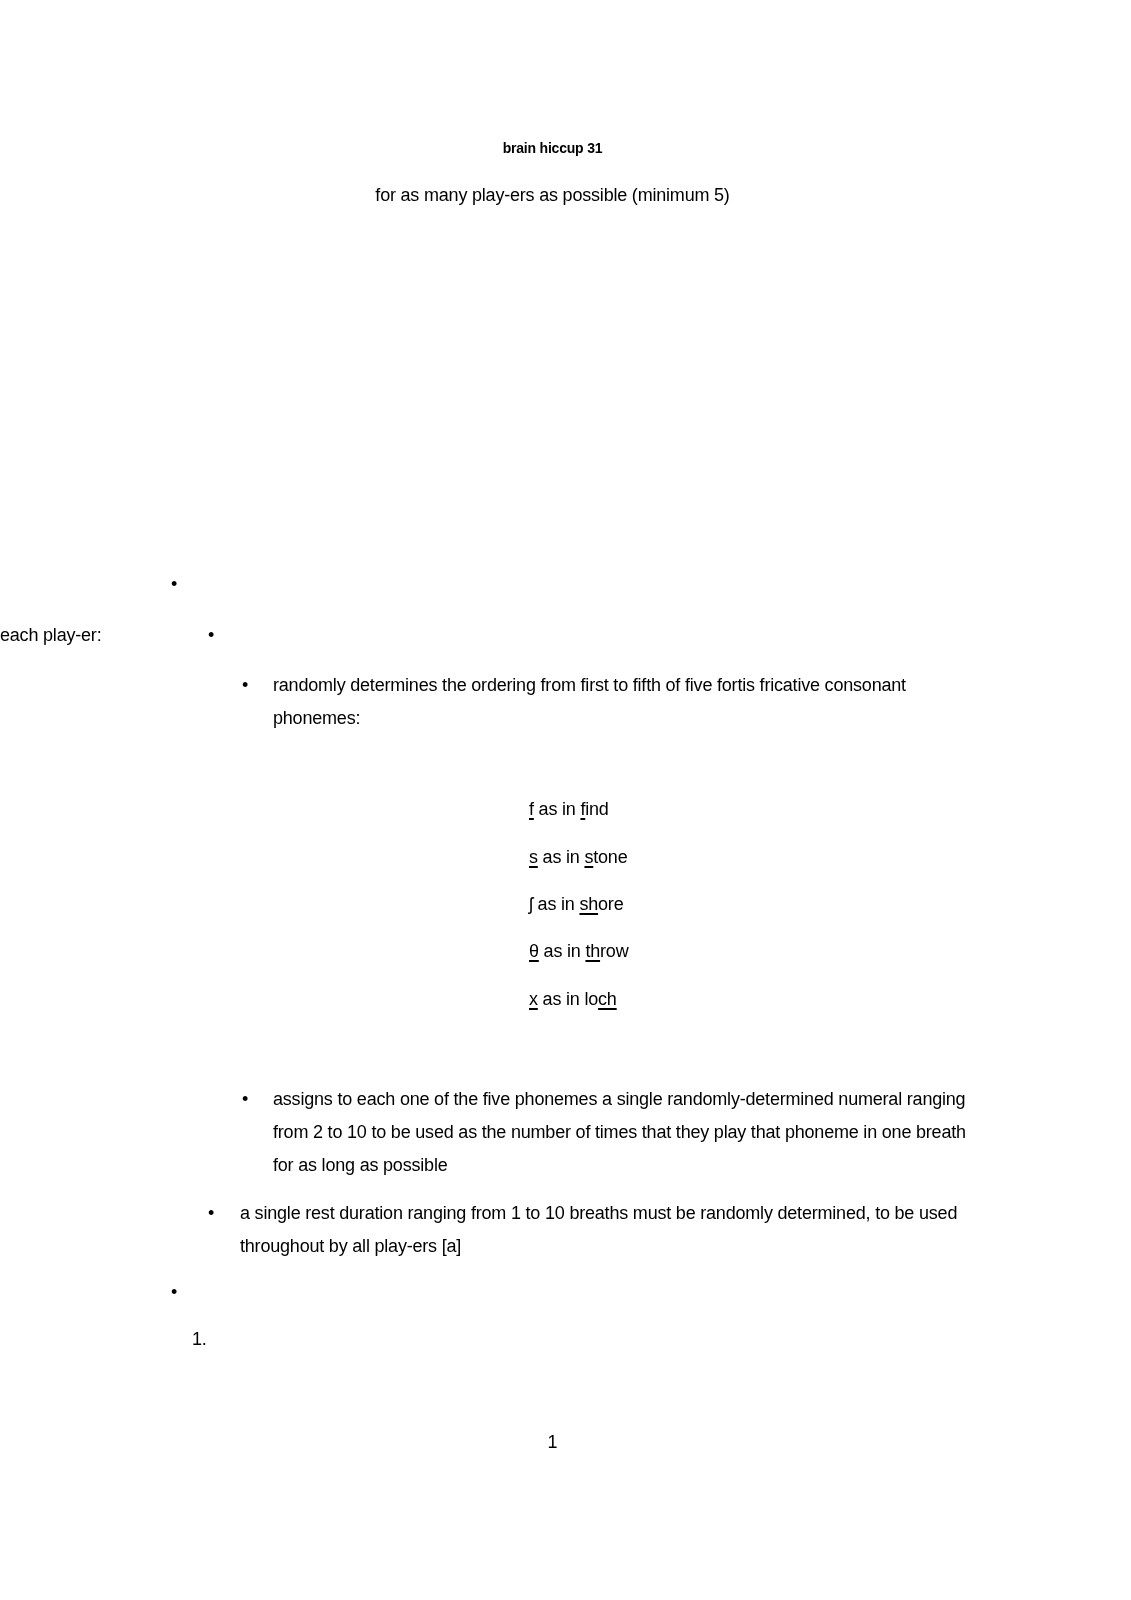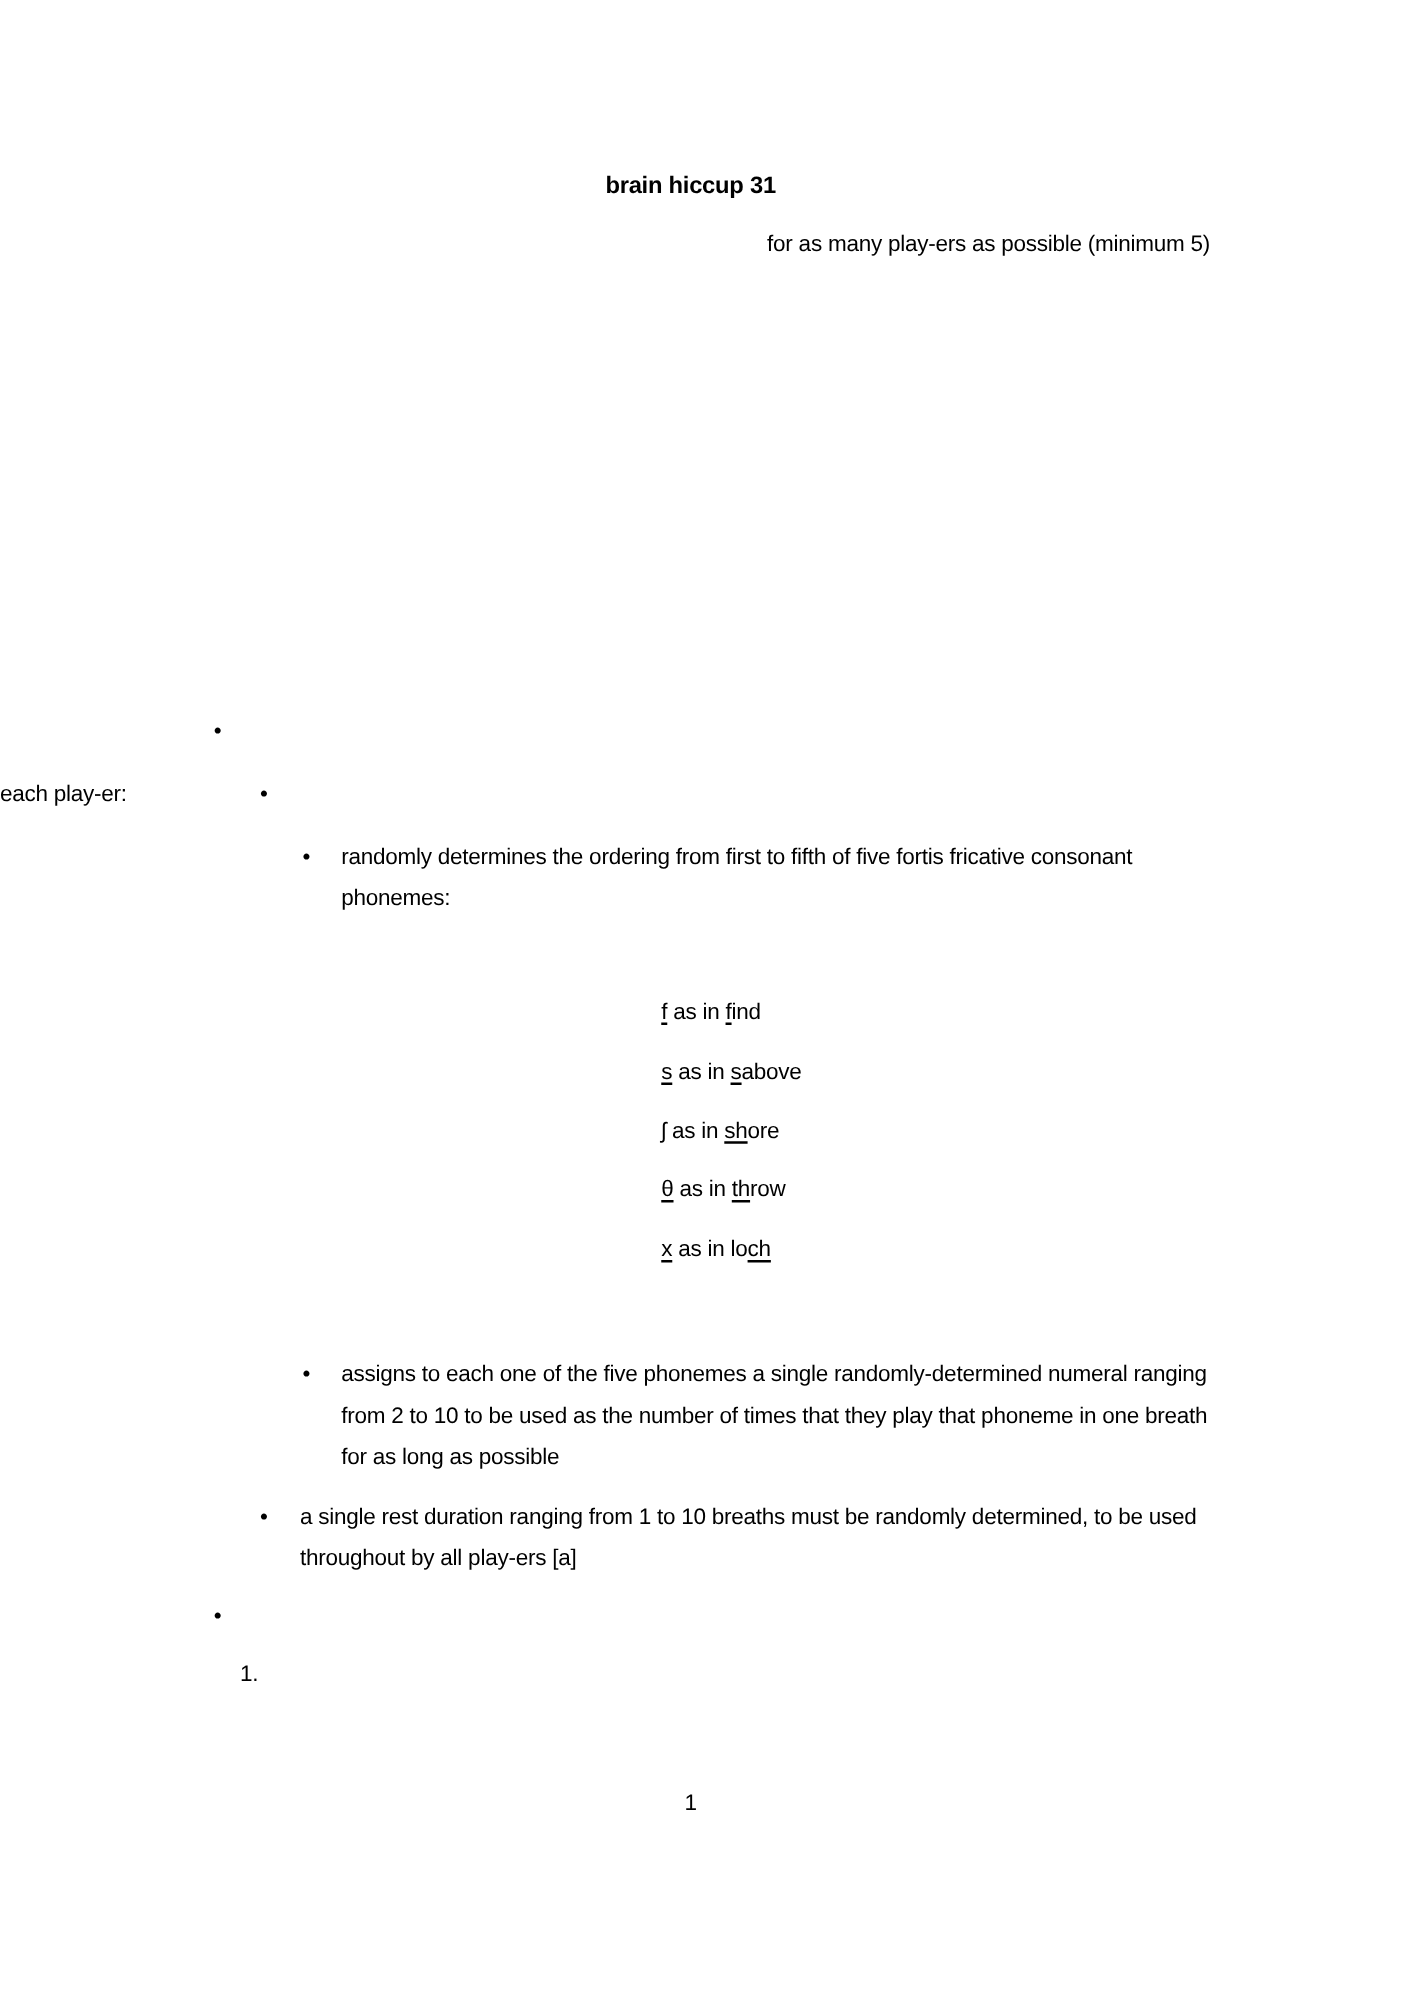--- a/index.html
+++ b/index.html
@@ -18,29 +18,29 @@
     letter-spacing: -0.2px;
     overflow: hidden;
   }
   .doc-title {
     position: absolute;
     top: 136px;
     left: 137px;
     width: 831px;
     text-align: center;
     font-weight: bold;
-    font-size: 19px;
+    font-size: 14px;
     line-height: 25px;
   }
   .doc-subtitle {
     position: absolute;
     top: 183px;
     left: 137px;
     width: 831px;
-    text-align: right;
+    text-align: center;
     font-size: 18px;
     line-height: 25px;
   }
   .li {
     position: absolute;
     left: 0;
     right: 0;
     line-height: 33px;
   }
   .marker {
@@ -87,21 +87,21 @@
     <span class="txt" style="width:735px">each play-er:</span>
   </div>
 
   <div class="li" style="top:669px">
     <span class="marker" style="left:242px">•</span>
     <span class="txt" style="margin-left:273px; width:700px">randomly determines the ordering from first to fifth of five fortis fricative consonant phonemes:</span>
   </div>
 
   <div class="phoneme-line" style="top:796px"><span class="u">f</span><span> as in </span><span></span><span class="u">f</span><span>ind</span></div>
 
-  <div class="phoneme-line" style="top:844px"><span class="u">s</span><span> as in </span><span></span><span class="u">s</span><span>above</span></div>
+  <div class="phoneme-line" style="top:844px"><span class="u">s</span><span> as in </span><span></span><span class="u">s</span><span>tone</span></div>
 
   <div class="phoneme-line" style="top:891px"><span class="u">ʃ</span><span> as in </span><span></span><span class="u">sh</span><span>ore</span></div>
 
   <div class="phoneme-line" style="top:938px"><span class="u">θ</span><span> as in </span><span></span><span class="u">th</span><span>row</span></div>
 
   <div class="phoneme-line" style="top:986px"><span class="u">x</span><span> as in </span><span>lo</span><span class="u">ch</span><span></span></div>
 
   <div class="li" style="top:1083px">
     <span class="marker" style="left:242px">•</span>
     <span class="txt" style="margin-left:273px; width:700px">assigns to each one of the five phonemes a single randomly-determined numeral ranging from 2 to 10 to be used as the number of times that they play that phoneme in one breath for as long as possible</span>

